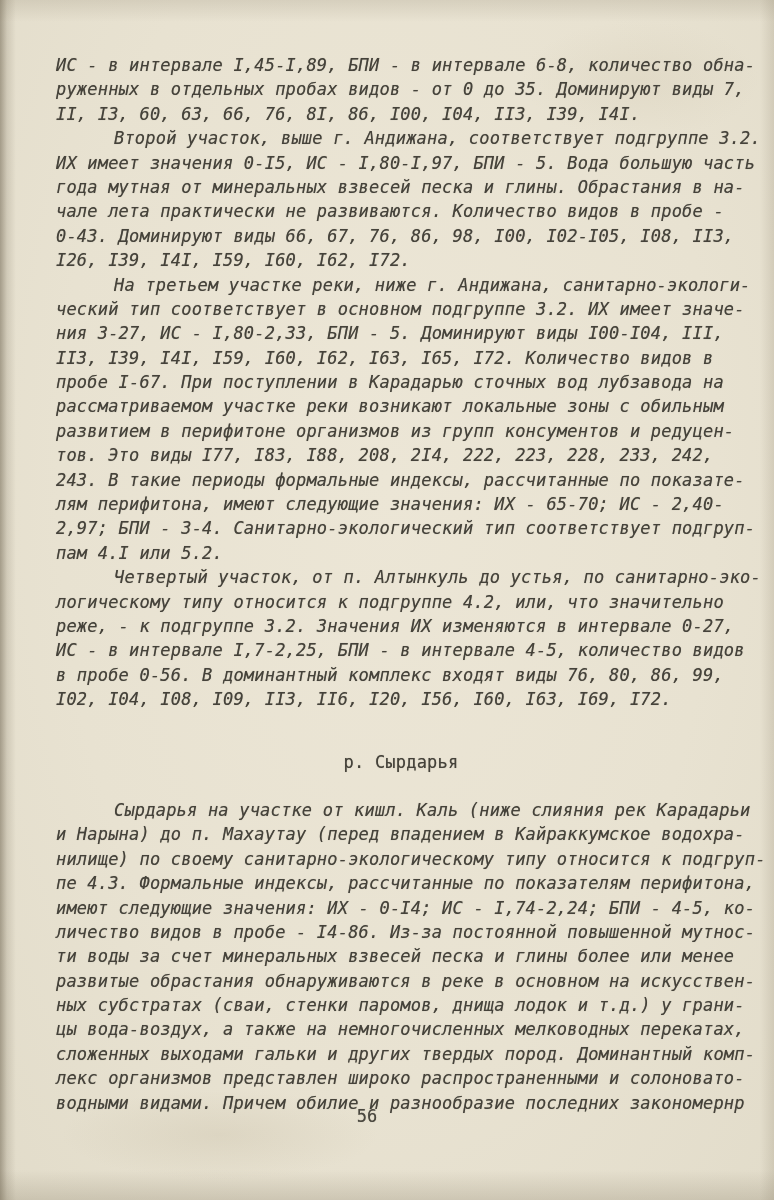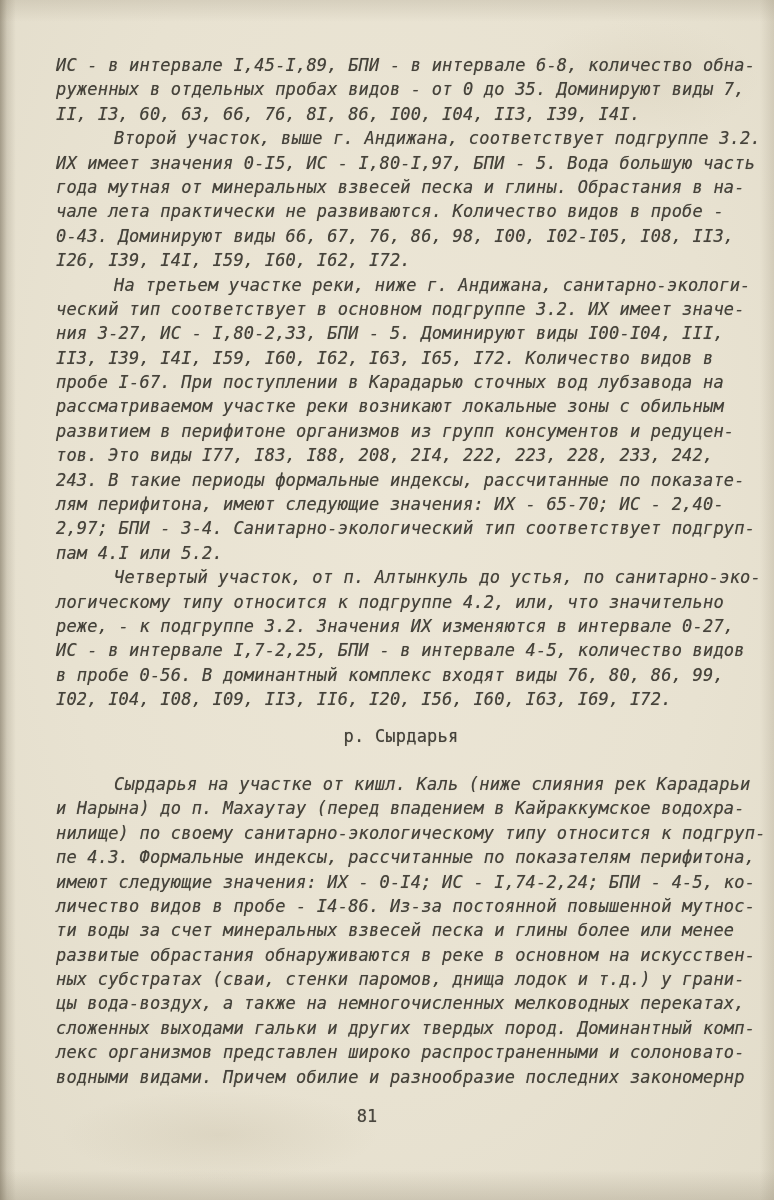--- a/index.html
+++ b/index.html
@@ -51,21 +51,21 @@
   }
   .line {
     height: 24.4px;
     font-style: italic;
   }
   .line.indent {
     padding-left: 58px;
   }
   .heading {
     height: 24.4px;
-    margin-top: 12px;
+    margin-top: 38px;
     margin-bottom: 24px;
     text-align: center;
   }
   .page-number {
     position: absolute;
     top: 1106px;
     left: 0;
     width: 734px; 
     text-align: center;
     font-size: 17px;
@@ -73,14 +73,14 @@
     text-shadow: 0 0 0.7px rgba(69, 66, 58, 0.6);
   }
 </style>
 </head>
 <body>
 
 <div class="paper">
   <div class="stain-a"></div>
   <div class="stain-b"></div>
   <div class="text-block"><div class="line">ИС - в интервале I,45-I,89, БПИ - в интервале 6-8, количество обна-</div><div class="line">руженных в отдельных пробах видов - от 0 до 35. Доминируют виды 7,</div><div class="line">II, I3, 60, 63, 66, 76, 8I, 86, I00, I04, II3, I39, I4I.</div><div class="line indent">Второй участок, выше г. Андижана, соответствует подгруппе 3.2.</div><div class="line">ИХ имеет значения 0-I5, ИС - I,80-I,97, БПИ - 5. Вода большую часть</div><div class="line">года мутная от минеральных взвесей песка и глины. Обрастания в на-</div><div class="line">чале лета практически не развиваются. Количество видов в пробе -</div><div class="line">0-43. Доминируют виды 66, 67, 76, 86, 98, I00, I02-I05, I08, II3,</div><div class="line">I26, I39, I4I, I59, I60, I62, I72.</div><div class="line indent">На третьем участке реки, ниже г. Андижана, санитарно-экологи-</div><div class="line">ческий тип соответствует в основном подгруппе 3.2. ИХ имеет значе-</div><div class="line">ния 3-27, ИС - I,80-2,33, БПИ - 5. Доминируют виды I00-I04, III,</div><div class="line">II3, I39, I4I, I59, I60, I62, I63, I65, I72. Количество видов в</div><div class="line">пробе I-67. При поступлении в Карадарью сточных вод лубзавода на</div><div class="line">рассматриваемом участке реки возникают локальные зоны с обильным</div><div class="line">развитием в перифитоне организмов из групп консументов и редуцен-</div><div class="line">тов. Это виды I77, I83, I88, 208, 2I4, 222, 223, 228, 233, 242,</div><div class="line">243. В такие периоды формальные индексы, рассчитанные по показате-</div><div class="line">лям перифитона, имеют следующие значения: ИХ - 65-70; ИС - 2,40-</div><div class="line">2,97; БПИ - 3-4. Санитарно-экологический тип соответствует подгруп-</div><div class="line">пам 4.I или 5.2.</div><div class="line indent">Четвертый участок, от п. Алтынкуль до устья, по санитарно-эко-</div><div class="line">логическому типу относится к подгруппе 4.2, или, что значительно</div><div class="line">реже, - к подгруппе 3.2. Значения ИХ изменяются в интервале 0-27,</div><div class="line">ИС - в интервале I,7-2,25, БПИ - в интервале 4-5, количество видов</div><div class="line">в пробе 0-56. В доминантный комплекс входят виды 76, 80, 86, 99,</div><div class="line">I02, I04, I08, I09, II3, II6, I20, I56, I60, I63, I69, I72.</div><div class="heading">р. Сырдарья</div><div class="line indent">Сырдарья на участке от кишл. Каль (ниже слияния рек Карадарьи</div><div class="line">и Нарына) до п. Махаутау (перед впадением в Кайраккумское водохра-</div><div class="line">нилище) по своему санитарно-экологическому типу относится к подгруп-</div><div class="line">пе 4.3. Формальные индексы, рассчитанные по показателям перифитона,</div><div class="line">имеют следующие значения: ИХ - 0-I4; ИС - I,74-2,24; БПИ - 4-5, ко-</div><div class="line">личество видов в пробе - I4-86. Из-за постоянной повышенной мутнос-</div><div class="line">ти воды за счет минеральных взвесей песка и глины более или менее</div><div class="line">развитые обрастания обнаруживаются в реке в основном на искусствен-</div><div class="line">ных субстратах (сваи, стенки паромов, днища лодок и т.д.) у грани-</div><div class="line">цы вода-воздух, а также на немногочисленных мелководных перекатах,</div><div class="line">сложенных выходами гальки и других твердых пород. Доминантный комп-</div><div class="line">лекс организмов представлен широко распространенными и солоновато-</div><div class="line">водными видами. Причем обилие и разнообразие последних закономернр</div></div>
-  <div class="page-number">81</div>
+  <div class="page-number">56</div>
 </div>
 
 </body></html>

